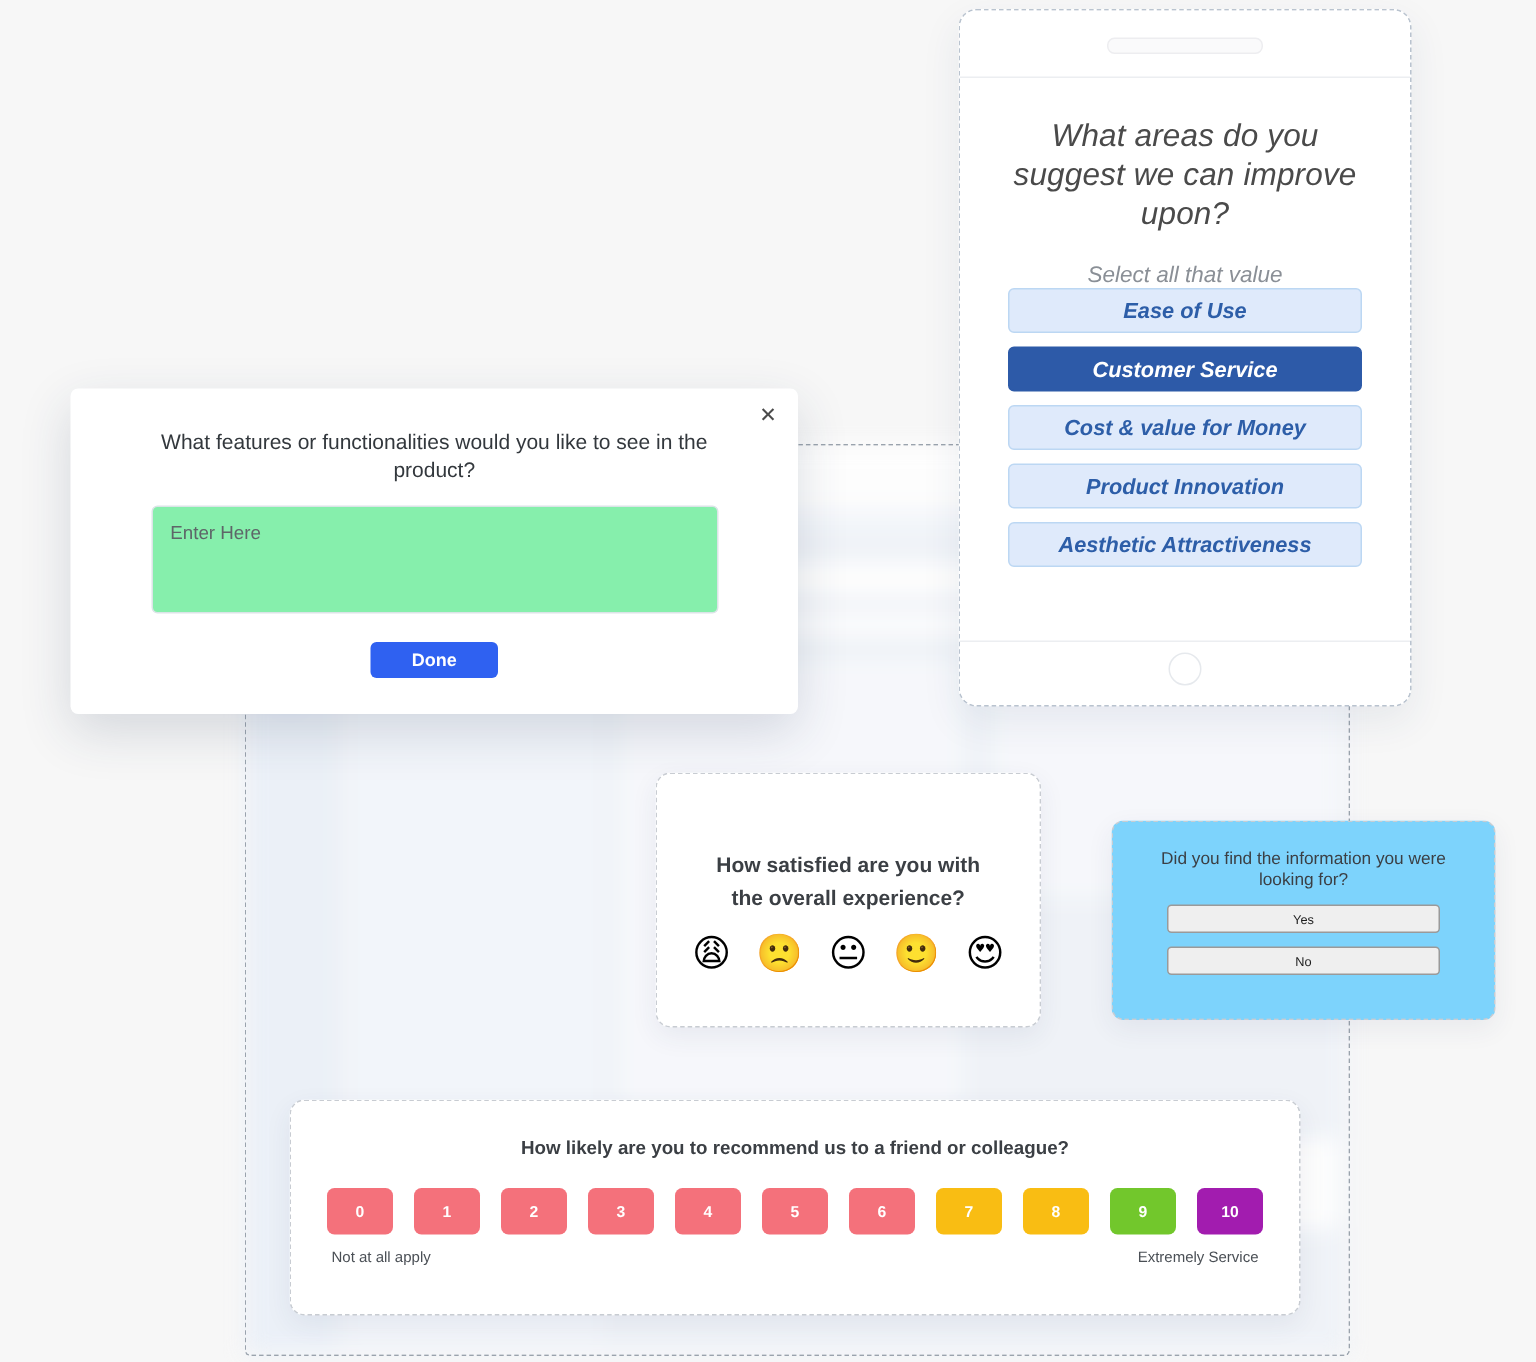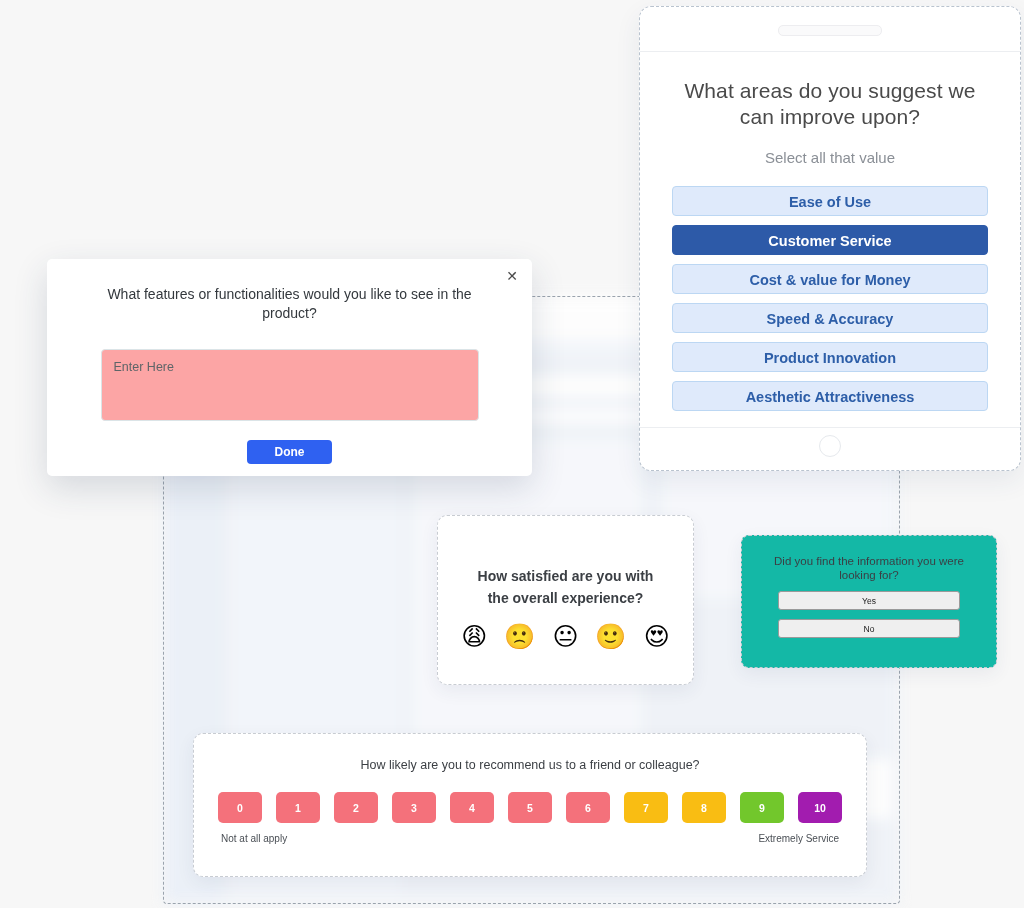--- a/index.html
+++ b/index.html
@@ -33,41 +33,41 @@
 
   
   .dash-card{
     background:#fff;border:1px dashed #c8ccd2;border-radius:10px;
     box-shadow:0 6px 18px rgba(40,60,100,.07);
     box-sizing:border-box;position:absolute;
   }
 
   
   .tablet{
-    position:absolute;left:639px;top:6px;width:382px;height:465px;
+    position:absolute;left:639px;top:6px;width:302px;height:465px;
     background:#fff;border:1px dashed #b9c3cf;border-radius:12px;
-    box-sizing:border-box;box-shadow:0 10px 26px rgba(40,60,100,.08);
+    box-sizing:border-box;box-shadow:0 10px 26px rgba(40,60,100,.08);font-style:italic;
   }
   .tablet-speaker{
     position:absolute;left:50%;top:18px;transform:translateX(-50%);
     width:102px;height:9px;border-radius:5px;border:1px solid #ededf0;background:#fafafb;
   }
   .tablet-divider{position:absolute;left:0;right:0;top:44px;height:1px;background:#eceef1;}
   .tablet-divider2{position:absolute;left:0;right:0;bottom:42px;height:1px;background:#eceef1;}
   .tablet-home{
     position:absolute;left:50%;bottom:13px;transform:translateX(-50%);
     width:20px;height:20px;border-radius:50%;border:1px solid #e6e9ed;
   }
   .tablet-body{position:absolute;left:0;right:0;top:45px;bottom:43px;padding:0 32px;box-sizing:border-box;}
   .t-title{
     margin:26px 0 0;text-align:center;color:#4a4a4a;
     font-size:21px;line-height:26px;font-weight:400;letter-spacing:.1px;
   }
   .t-sub{margin:19px 0 0;text-align:center;color:#8a8f96;font-size:15px;font-weight:400;}
-  .t-options{margin-top:20px;display:flex;flex-direction:column;gap:9px;}
+  .t-options{display:flex;flex-direction:column;gap:9px;}
   .t-opt{
     height:30px;line-height:30px;text-align:center;border-radius:4px;
     background:#dfeafb;border:1px solid #bcd7f3;color:#2d5ea8;
     font-size:14.5px;font-weight:600;box-sizing:border-box;cursor:pointer;
   }
   .t-opt.sel{background:#2d5aa8;border-color:#2d5aa8;color:#fff;}
 
   
   .modal{
     position:absolute;left:47px;top:259px;width:485px;height:217px;
@@ -76,56 +76,56 @@
   }
   .modal-close{
     position:absolute;right:11px;top:8px;width:18px;height:18px;
     color:#4b4b4b;font-size:14px;line-height:18px;text-align:center;cursor:pointer;
   }
   .modal-q{
     margin:0;padding:26px 48px 0;text-align:center;color:#33383d;
     font-size:14px;line-height:19px;font-weight:400;
   }
   .modal-input{
-    margin:26px auto 0;width:378px;height:72px;
-    background:#fca5a5;border:1px solid #dbe4e7;border-radius:4px;
+    margin:14px auto 0;width:378px;height:72px;
+    background:#86efac;border:1px solid #dbe4e7;border-radius:4px;
     box-sizing:border-box;padding:10px 12px;color:#5e6568;font-size:12.5px;cursor:text;
   }
   .modal-done{
     display:block;margin:19px auto 0;width:85px;height:24px;
     background:#2f61f1;color:#fff;border:none;border-radius:4px;
     font-family:inherit;font-size:12px;font-weight:700;cursor:pointer;
   }
 
   
   .emoji-card{left:437px;top:515px;width:257px;height:170px;}
   .emoji-q{
     margin:0;padding:49px 30px 0;text-align:center;color:#3b3f44;
     font-size:14px;line-height:22px;font-weight:700;
   }
   .emoji-row{display:flex;justify-content:center;gap:17px;margin-top:15px;font-size:25px;line-height:1;}
   .emoji{cursor:pointer;}
 
   
   .yn-card{
-    left:741px;top:535px;width:256px;height:133px;
-    background:#14b8a6;border:1px dashed #c8ccd2;border-radius:8px;
+    left:741px;top:547px;width:256px;height:133px;
+    background:#7dd3fc;border:1px dashed #c8ccd2;border-radius:8px;
     box-shadow:0 6px 18px rgba(40,60,100,.07);
     box-sizing:border-box;position:absolute;
   }
   .yn-q{margin:0;padding:18px 24px 0;text-align:center;color:#3b3f44;font-size:11.5px;line-height:14px;}
   .yn-btn{
     display:block;margin:9px auto 0;width:182px;height:19px;
     background:#efefef;border:1px solid #9a9a9a;border-radius:3px;
     color:#1c1c1c;font-family:inherit;font-size:8.5px;cursor:pointer;
   }
 
   
   .nps-card{left:193px;top:733px;width:674px;height:144px;}
-  .nps-q{margin:0;padding:24px 0 0;text-align:center;color:#3b3f44;font-size:12.5px;font-weight:400;}
+  .nps-q{margin:0;padding:24px 0 0;text-align:center;color:#3b3f44;font-size:12.5px;font-weight:700;}
   .nps-row{display:flex;justify-content:center;gap:14px;margin-top:20px;}
   .nps-btn{
     width:44px;height:31px;border-radius:5px;border:none;
     color:#fff;font-family:inherit;font-size:10.5px;font-weight:700;cursor:pointer;
   }
   .nps-legend{
     display:flex;justify-content:space-between;margin-top:10px;padding:0 27px;
     color:#4a4f55;font-size:10px;
   }
 </style>
@@ -161,21 +161,20 @@
     <div class="tablet-home"></div>
 
     <div class="tablet-body">
       <h2 class="t-title">What areas do you suggest we can improve upon?</h2>
       <p class="t-sub">Select all that value</p>
 
       <div class="t-options">
         <div class="t-opt">Ease of Use</div>
         <div class="t-opt sel">Customer Service</div>
         <div class="t-opt">Cost &amp; value for Money</div>
-        <div class="t-opt">Speed &amp; Accuracy</div>
         <div class="t-opt">Product Innovation</div>
         <div class="t-opt">Aesthetic Attractiveness</div>
       </div>
     </div>
   </div>
 
   <div class="modal">
     <div class="modal-close">✕</div>
     <p class="modal-q">What features or functionalities would you like to see in the product?</p>
     <div class="modal-input">Enter Here</div>

